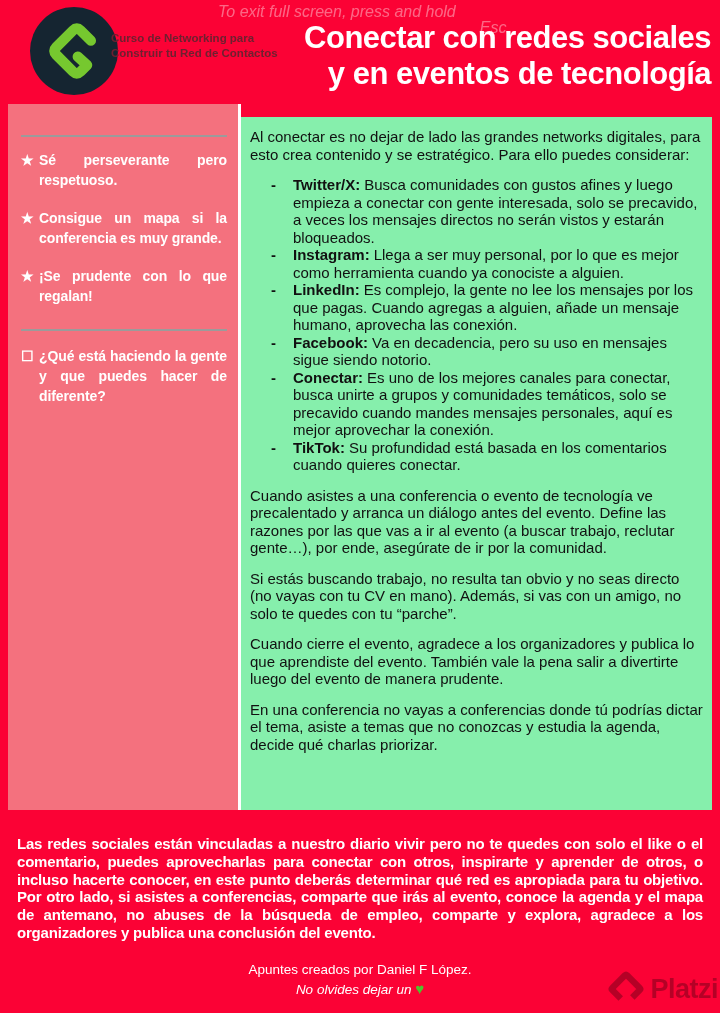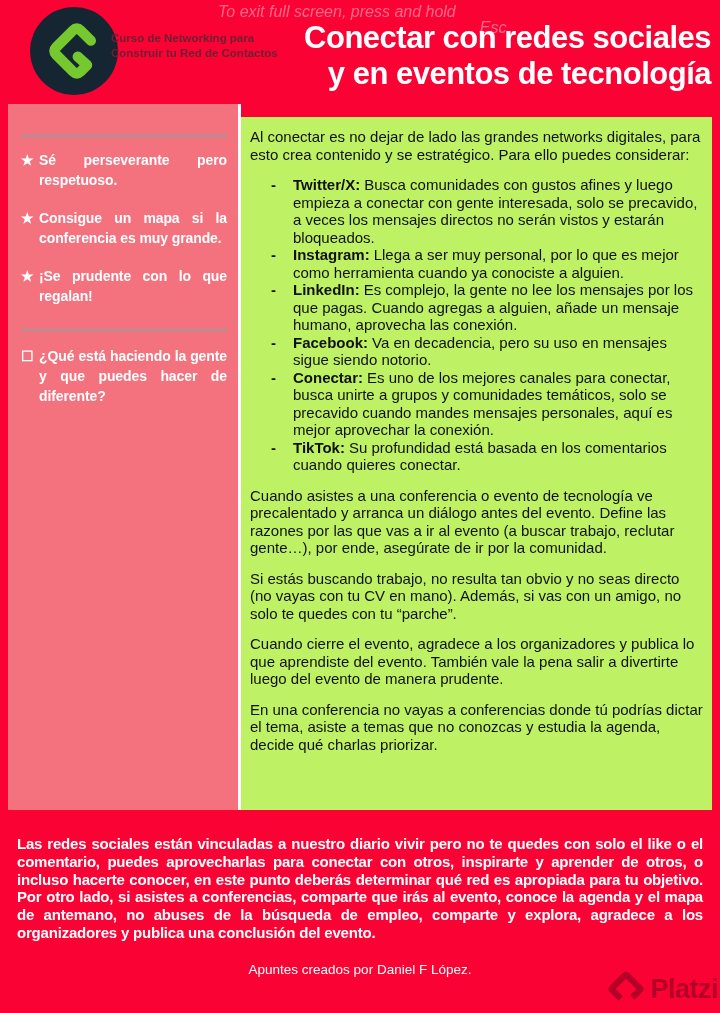--- a/index.html
+++ b/index.html
@@ -43,21 +43,21 @@
   .side-item .bullet{position:absolute;left:0;top:0;}
   .side-item-1{margin-top:13px;}
   .side-item-2{margin-top:18px;}
   .side-item-3{margin-top:18px;}
   .side-item-q{margin-top:15px;}
   
   .gap-col{position:absolute;left:238px;top:104px;width:3px;height:706px;background:#FFFFFF;}
   
   .content{
     position:absolute;left:241px;top:117px;width:471px;height:693px;
-    background:#bef264;box-sizing:border-box;padding:11px 7px 0 9px;
+    background:#86efac;box-sizing:border-box;padding:11px 7px 0 9px;
     color:#111111;font-size:15px;line-height:17.5px;
   }
   .content p{margin:0 0 13px 0;}
   .net-list{margin:0 0 13px 0;padding:0;list-style:none;}
   .net-list li{position:relative;padding-left:43px;}
   .net-list .dash{position:absolute;left:21px;top:0;font-weight:bold;}
   .net-name{font-weight:bold;margin-right:4px;}
   
   .summary{position:absolute;left:0;top:810px;width:720px;height:203px;}
   .summary-text{
@@ -145,20 +145,24 @@
     <p>Si estás buscando trabajo, no resulta tan obvio y no seas directo (no vayas con tu CV en mano). Además, si vas con un amigo, no solo te quedes con tu “parche”.</p>
     <p>Cuando cierre el evento, agradece a los organizadores y publica lo que aprendiste del evento. También vale la pena salir a divertirte luego del evento de manera prudente.</p>
     <p>En una conferencia no vayas a conferencias donde tú podrías dictar el tema, asiste a temas que no conozcas y estudia la agenda, decide qué charlas priorizar.</p>
   </div>
 
   <div class="summary">
     <p class="summary-text">Las redes sociales están vinculadas a nuestro diario vivir pero no te quedes con solo el like o el comentario, puedes aprovecharlas para conectar con otros, inspirarte y aprender de otros, o incluso hacerte conocer, en este punto deberás determinar qué red es apropiada para tu objetivo. Por otro lado, si asistes a conferencias, comparte que irás al evento, conoce la agenda y el mapa de antemano, no abuses de la búsqueda de empleo, comparte y explora, agradece a los organizadores y publica una conclusión del evento.</p>
   </div>
 
   <div class="credit">Apuntes creados por Daniel F López.</div>
+  <div class="note">
+    <span>No olvides dejar un</span>
+    <span class="heart">♥</span>
+  </div>
 
   <div class="watermark">
     <svg width="38" height="38" viewBox="0 0 36 36" aria-hidden="true">
       <path d="M 13 27 L 5 19 Q 4 18 5 17 L 17 5 Q 18 4 19 5 L 31 17 Q 32 18 31 19 L 24 26" fill="none" stroke="currentColor" stroke-width="6" stroke-linejoin="round"></path>
     </svg>
     <span>Platzi</span>
   </div>
 
 </div>
 

